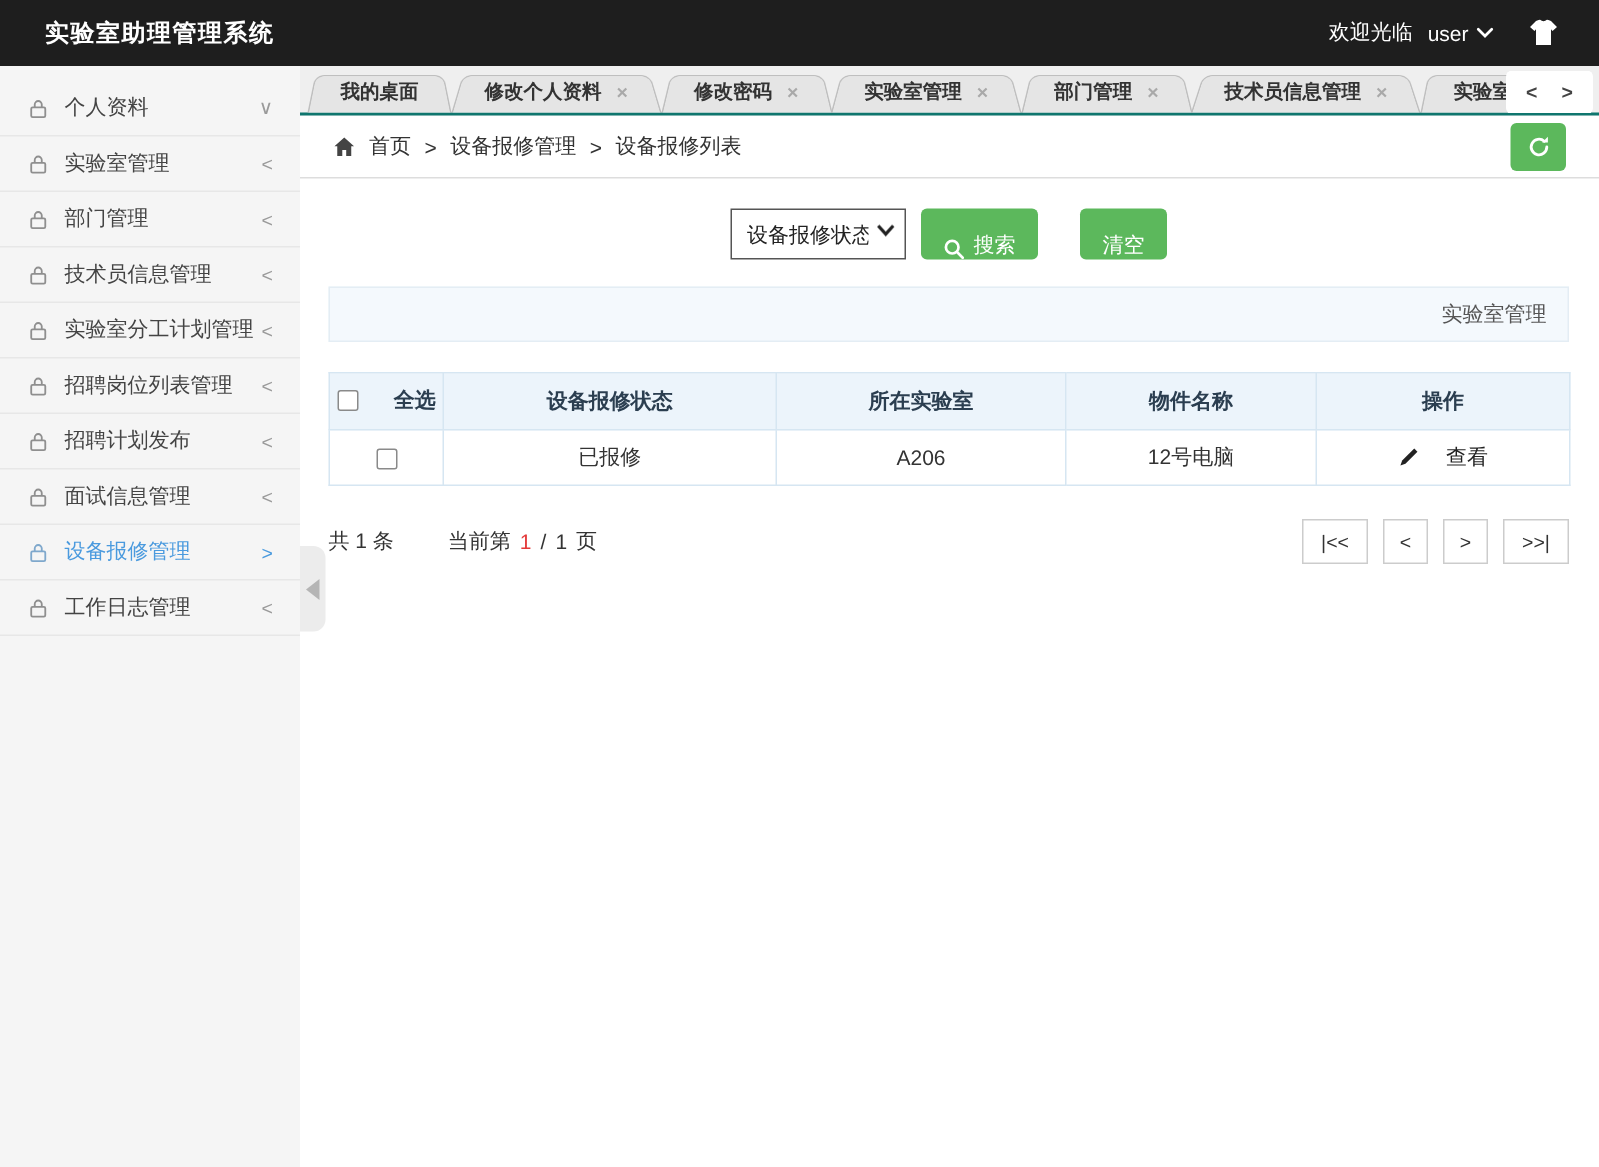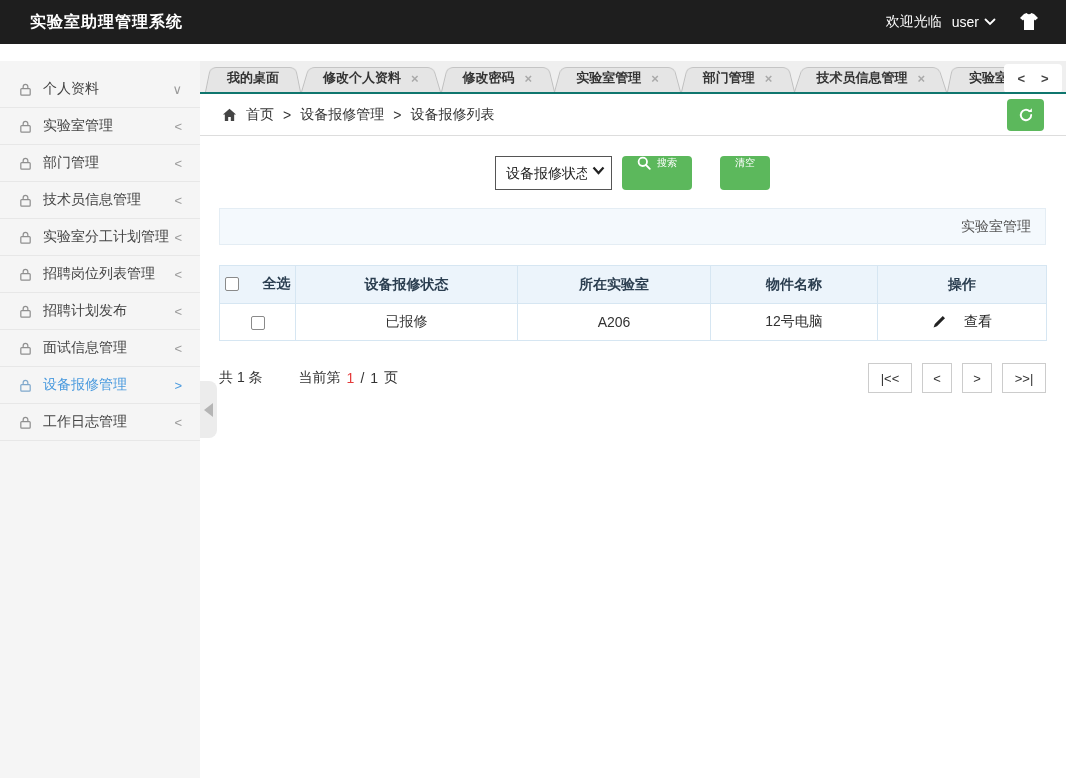--- a/index.html
+++ b/index.html
@@ -10,21 +10,21 @@
   
   .topbar { height:44px; background:#1e1e1e; display:flex; align-items:center; justify-content:space-between; padding:0 26px 0 30px; flex:0 0 auto; }
   .topbar .title { color:#fff; font-size:16px; font-weight:bold; letter-spacing:1px; }
   .topbar .right { display:flex; color:#fff; font-size:14px; }
   .topbar .welcome { margin-right:10px; }
   .topbar .user-menu { display:flex; align-items:center; cursor:pointer; }
   .topbar .user-menu svg { margin-left:5px; }
   .topbar .tshirt { margin-left:22px; cursor:pointer; display:flex; }
 
   
-  .main { flex:1; display:flex; position:relative; min-height:0;margin-top:17px; }
+  .main { flex:1; display:flex; position:relative; min-height:0; }
 
   
   .sidebar { width:200px; background:#f5f5f5; flex:0 0 auto; padding-top:10px; }
   .side-item { position:relative; height:37px; display:flex; align-items:center; padding-left:18px; border-bottom:1px solid #e7e7e7; color:#444; cursor:pointer; }
   .side-item .licon { display:flex; margin-right:10px; }
   .side-item .chev { position:absolute; right:18px; color:#9a9a9a; font-size:13px; }
   .side-item.active { color:#4a9ade; }
   .side-item.active .chev { color:#4a9ade; }
 
   .collapse-handle { position:absolute; left:200px; top:320px; width:17px; height:57px; background:#ececec; border-radius:0 8px 8px 0; display:flex; align-items:center; justify-content:center; cursor:pointer; z-index:5; }
@@ -50,21 +50,21 @@
 
   
   .page-body { flex:1; padding:20px 20px 0 19px; }
 
   .search-row { display:flex; justify-content:center; align-items:center; margin-bottom:18px; }
   .select-wrap { position:relative; width:117px; height:34px; }
   .select-wrap select { width:100%; height:100%; border:1px solid #555; background:#fff; font-size:14px; color:#222; padding:0 24px 0 10px; appearance:none; -webkit-appearance:none; border-radius:0; font-family:inherit; }
   .select-wrap .arrow { position:absolute; right:7px; top:10px; pointer-events:none; display:flex; }
   .search-input { width:240px; height:34px; border:1px solid #ccc; margin-left:12px; padding:0 10px; font-size:14px; color:#333; font-family:inherit; }
   .search-input::placeholder { color:#aaa; }
-  .btn-green { height:34px; background:#5cb85c; color:#fff; border:none; border-radius:4px; font-size:10px; padding:0 15px; cursor:pointer; display:flex; align-items:flex-start; gap:6px; font-family:inherit; }
+  .btn-green { height:34px; background:#5cb85c; color:#fff; border:none; border-radius:4px; font-size:14px; padding:0 15px; cursor:pointer; display:flex; align-items:flex-end; gap:6px; font-family:inherit; }
   .btn-search { margin-left:10px; }
   .btn-clear { margin-left:28px; }
 
   .panel-bar { height:37px; background:#f4f9fd; border:1px solid #e4edf4; display:flex; align-items:center; justify-content:flex-end; padding-right:14px; color:#555; margin-bottom:20px; }
 
   table.grid { border-collapse:collapse; table-layout:fixed; width:827px; }
   table.grid th, table.grid td { border:1px solid #d6e6f2; text-align:center; font-size:14px; }
   table.grid th { background:#ecf4fb; height:38px; color:#2b3e50; font-weight:bold; }
   table.grid td { background:#fff; height:37px; color:#333; }
   .chkcell { display:inline-flex; align-items:center; gap:24px; }

